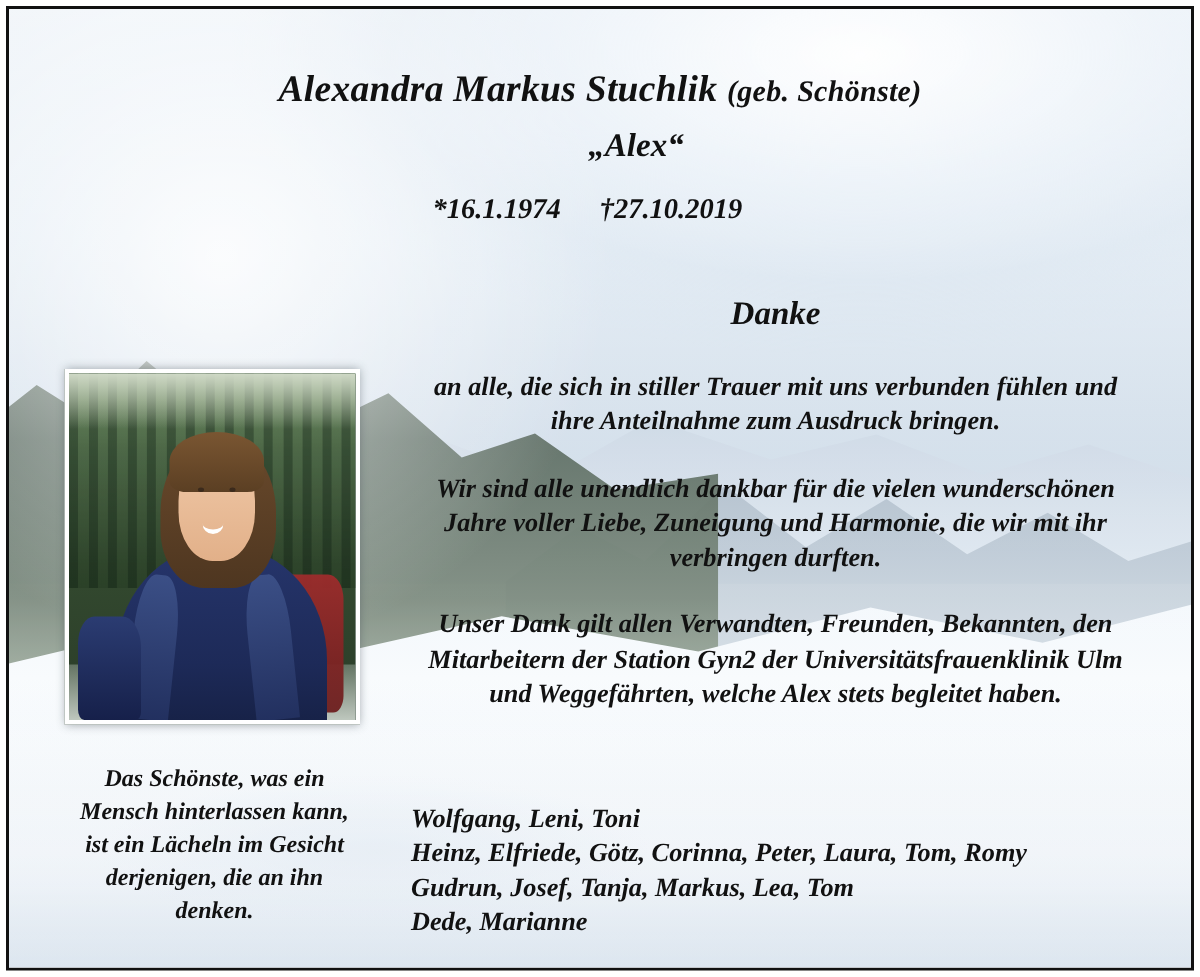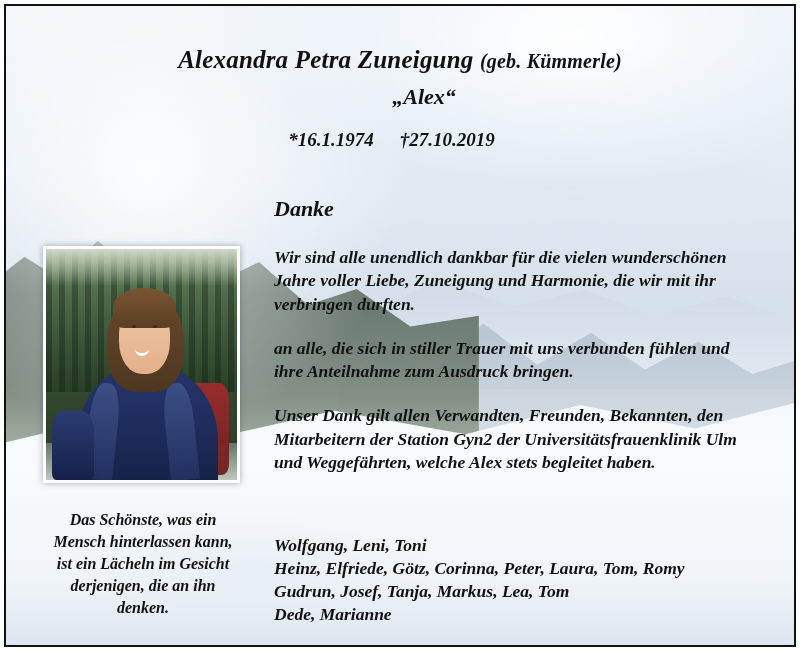--- a/index.html
+++ b/index.html
@@ -304,20 +304,21 @@
     line-height: 1.38;
     color: #111111;
   }
 
   .body-col {
     position: absolute;
     left: 268px;
     top: 190px;
     width: 486px;
     color: #111111;
+    text-align: center;
   }
   .danke {
     font-style: italic;
     font-weight: bold;
     font-size: 22px;
     margin: 0 0 24px 0;
   }
   .para {
     font-style: italic;
     font-weight: bold;
@@ -352,22 +353,22 @@
       <div class="snow"></div>
       <div class="snow-shade"></div>
       <div class="snow-drift"></div>
       <div class="bg-haze"></div>
       <div class="wash"></div>
     </div>
 
     <div class="content">
 
       <div class="name-line">
-        <span>Alexandra Petra Zuneigung</span>
-        <span class="maiden">(geb. Kümmerle)</span>
+        <span>Alexandra Markus Stuchlik</span>
+        <span class="maiden">(geb. Schönste)</span>
       </div>
 
       <div class="nickname">„Alex“</div>
 
       <div class="dates">
         <span>*16.1.1974</span><span class="gap"></span><span>†27.10.2019</span>
       </div>
 
       <div class="portrait">
         <div class="p-bg"></div>
@@ -385,22 +386,22 @@
         <div class="p-hair-top"></div>
         <div class="p-eye-l"></div>
         <div class="p-eye-r"></div>
         <div class="p-smile"></div>
       </div>
 
       <div class="quote">Das Schönste, was ein Mensch hinterlassen kann, ist ein Lächeln im Gesicht derjenigen, die an ihn denken.</div>
 
       <div class="body-col">
         <p class="danke">Danke</p>
+        <p class="para">an alle, die sich in stiller Trauer mit uns verbunden fühlen und ihre Anteilnahme zum Ausdruck bringen.</p>
         <p class="para">Wir sind alle unendlich dankbar für die vielen wunderschönen Jahre voller Liebe, Zuneigung und Harmonie, die wir mit ihr verbringen durften.</p>
-        <p class="para">an alle, die sich in stiller Trauer mit uns verbunden fühlen und ihre Anteilnahme zum Ausdruck bringen.</p>
         <p class="para">Unser Dank gilt allen Verwandten, Freunden, Bekannten, den Mitarbeitern der Station Gyn2 der Universitätsfrauenklinik Ulm und Weggefährten, welche Alex stets begleitet haben.</p>
       </div>
 
       <div class="signers">
         <div>Wolfgang, Leni, Toni</div>
         <div>Heinz, Elfriede, Götz, Corinna, Peter, Laura, Tom, Romy</div>
         <div>Gudrun, Josef, Tanja, Markus, Lea, Tom</div>
         <div>Dede, Marianne</div>
       </div>
 

